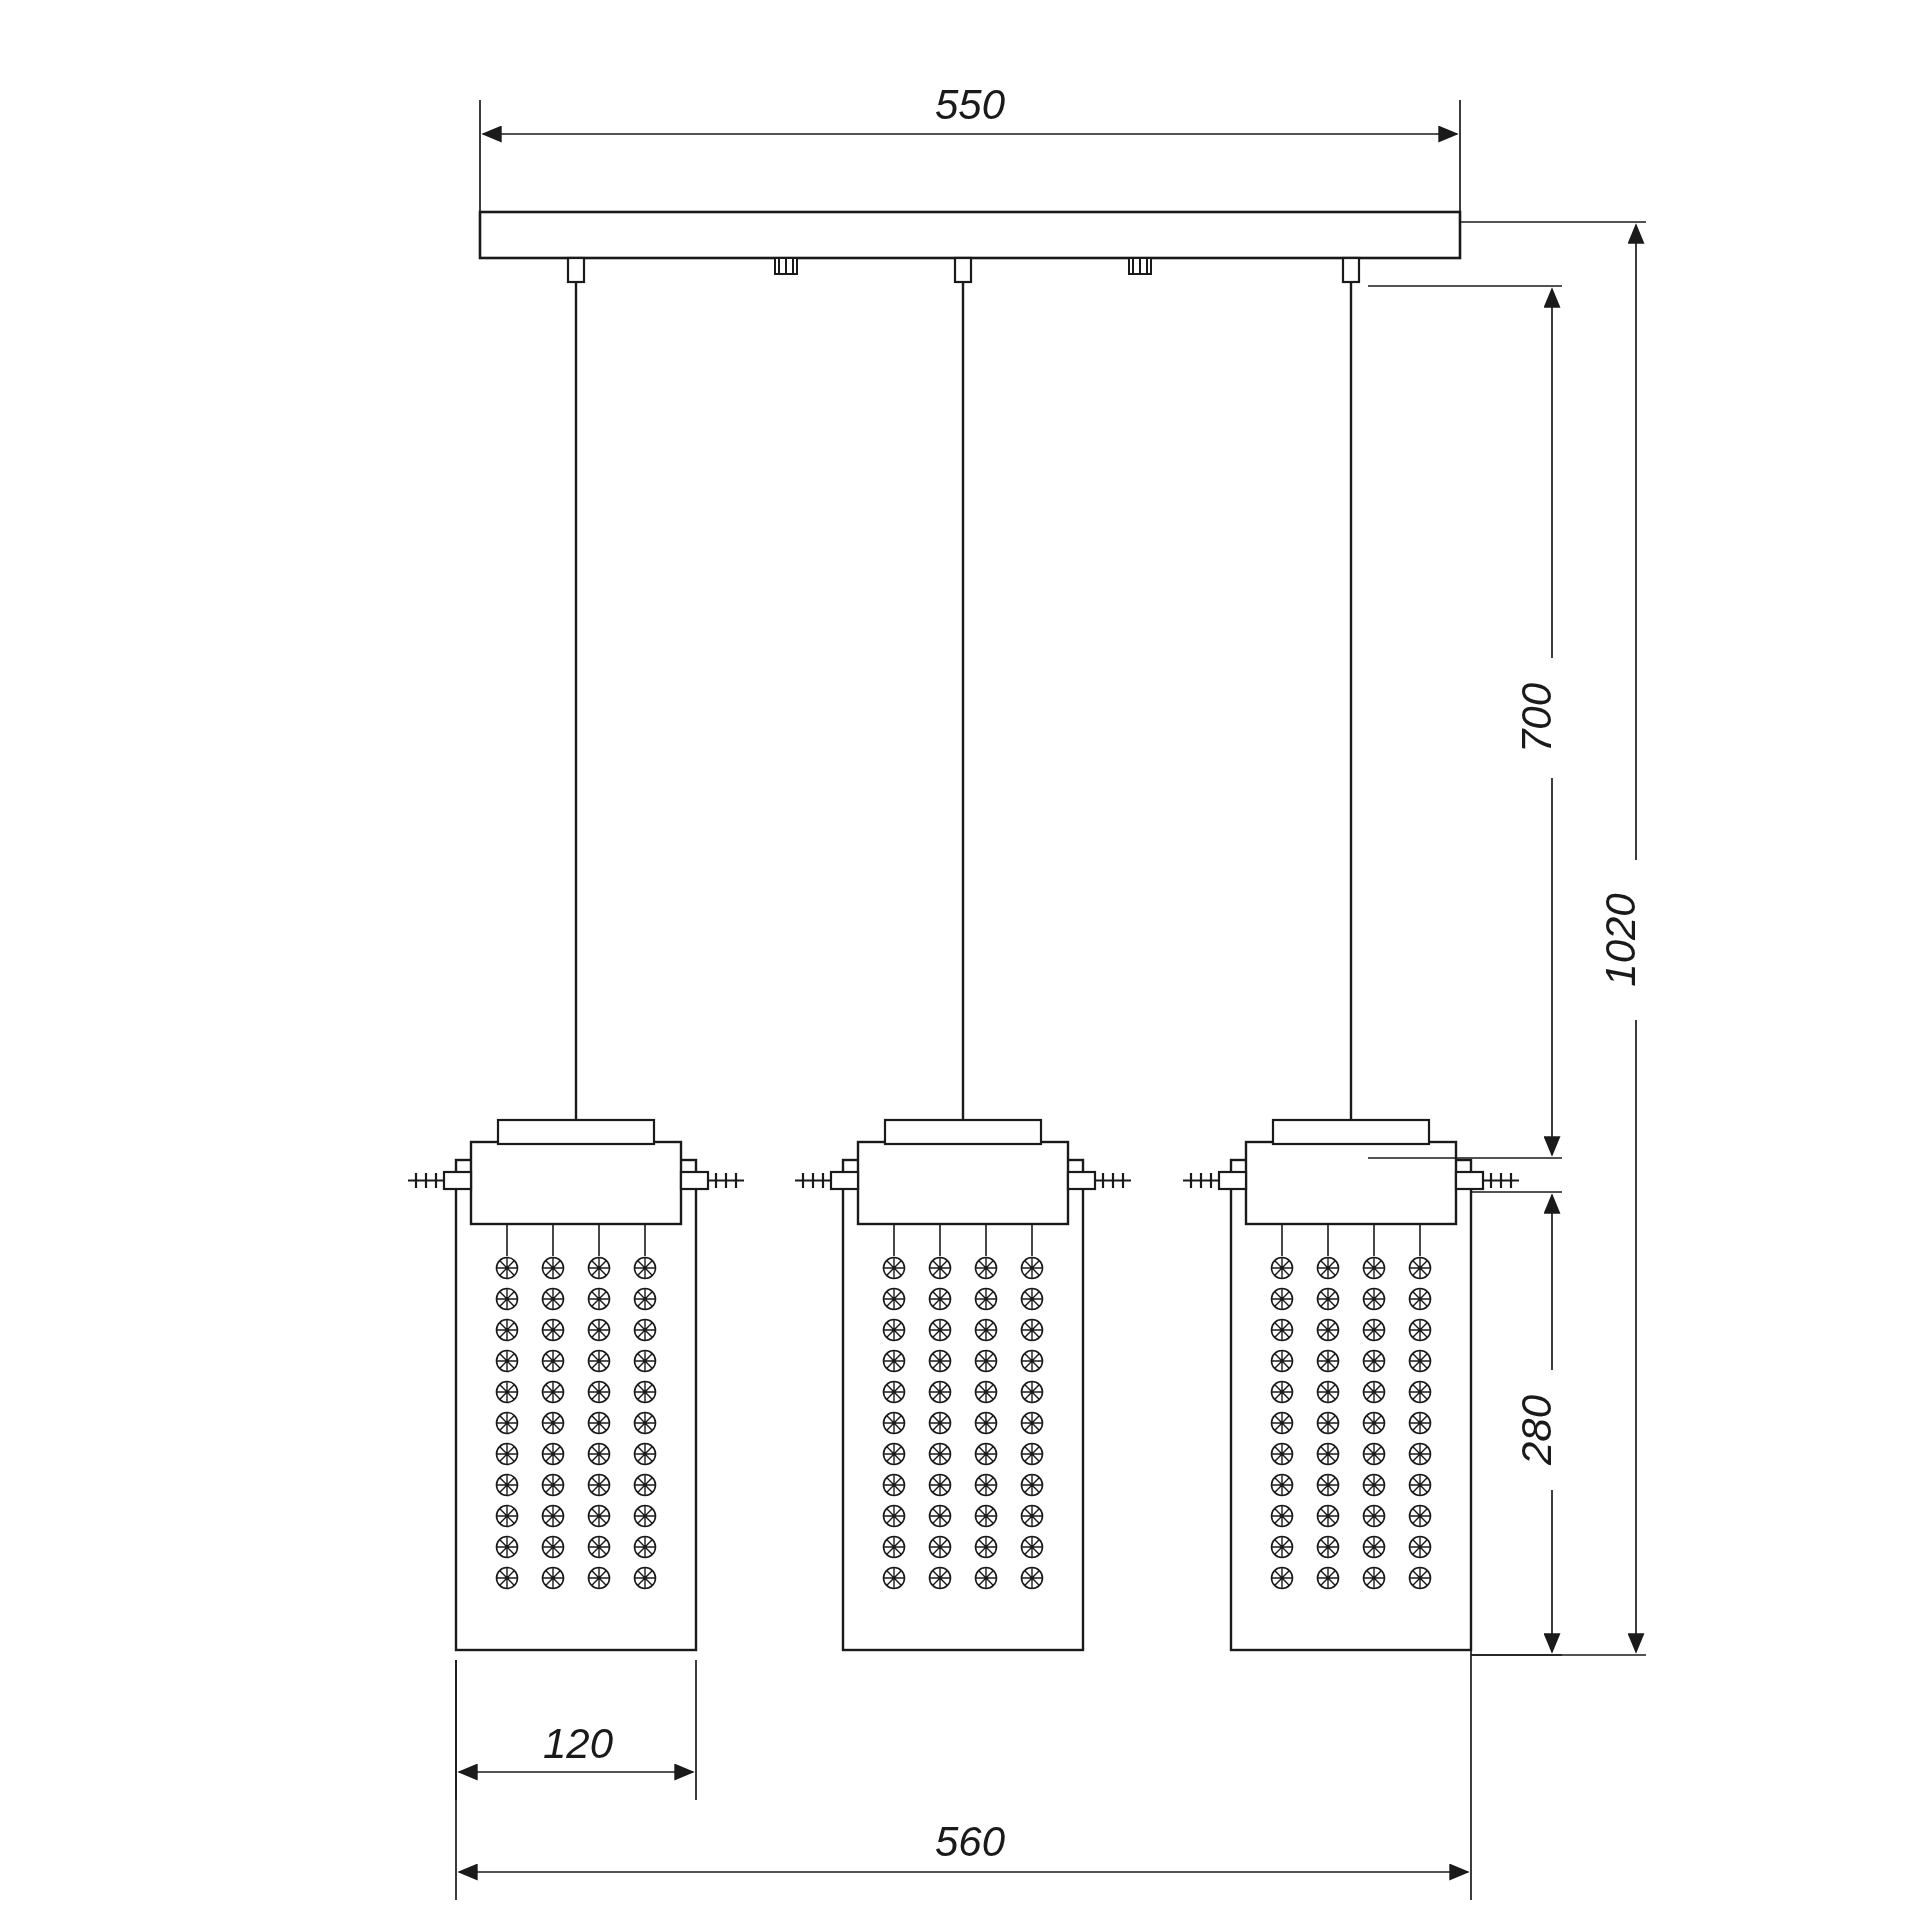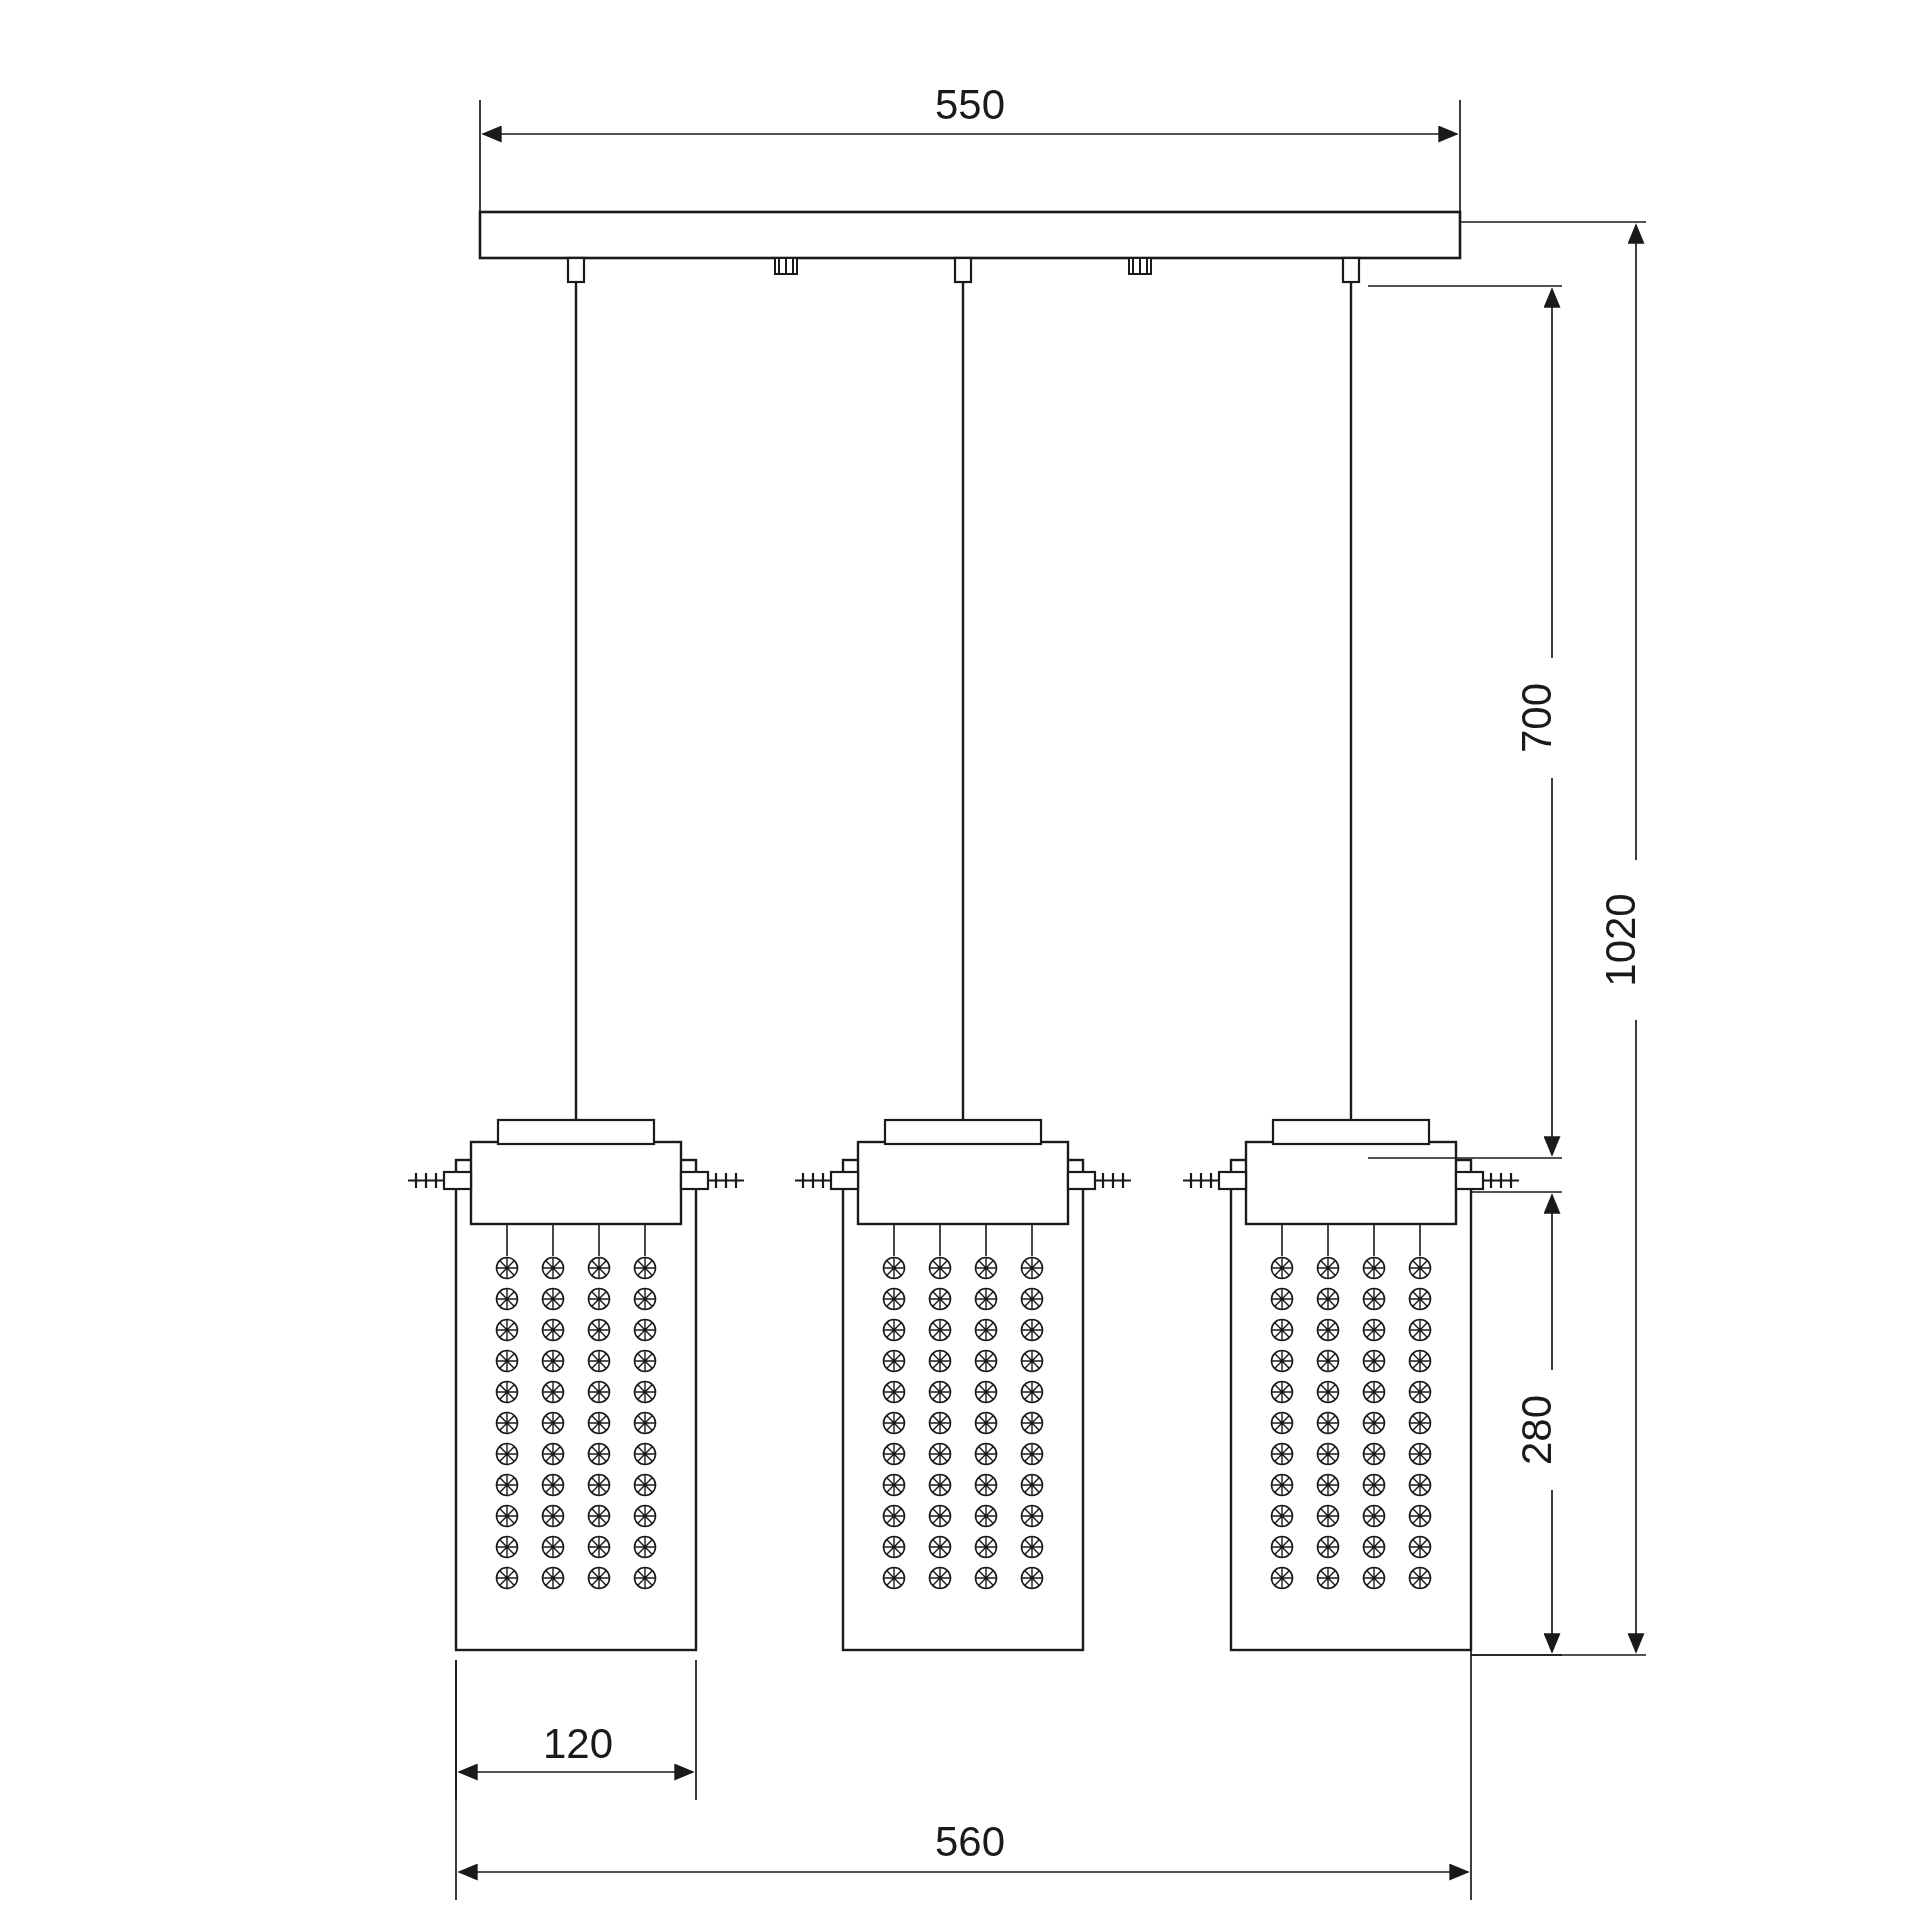--- a/index.html
+++ b/index.html
@@ -10,20 +10,21 @@
   body {
     width: 1920px;
     height: 1920px;
     font-family: "Liberation Sans", sans-serif;
     overflow: hidden;
   }
   #stage {
     position: relative;
     width: 1920px;
     height: 1920px;
+    font-style: italic;
   }
   #drawing {
     position: absolute;
     left: 0;
     top: 0;
     width: 1920px;
     height: 1920px;
   }
   .dim-label {
     font-family: "Liberation Sans", sans-serif;

